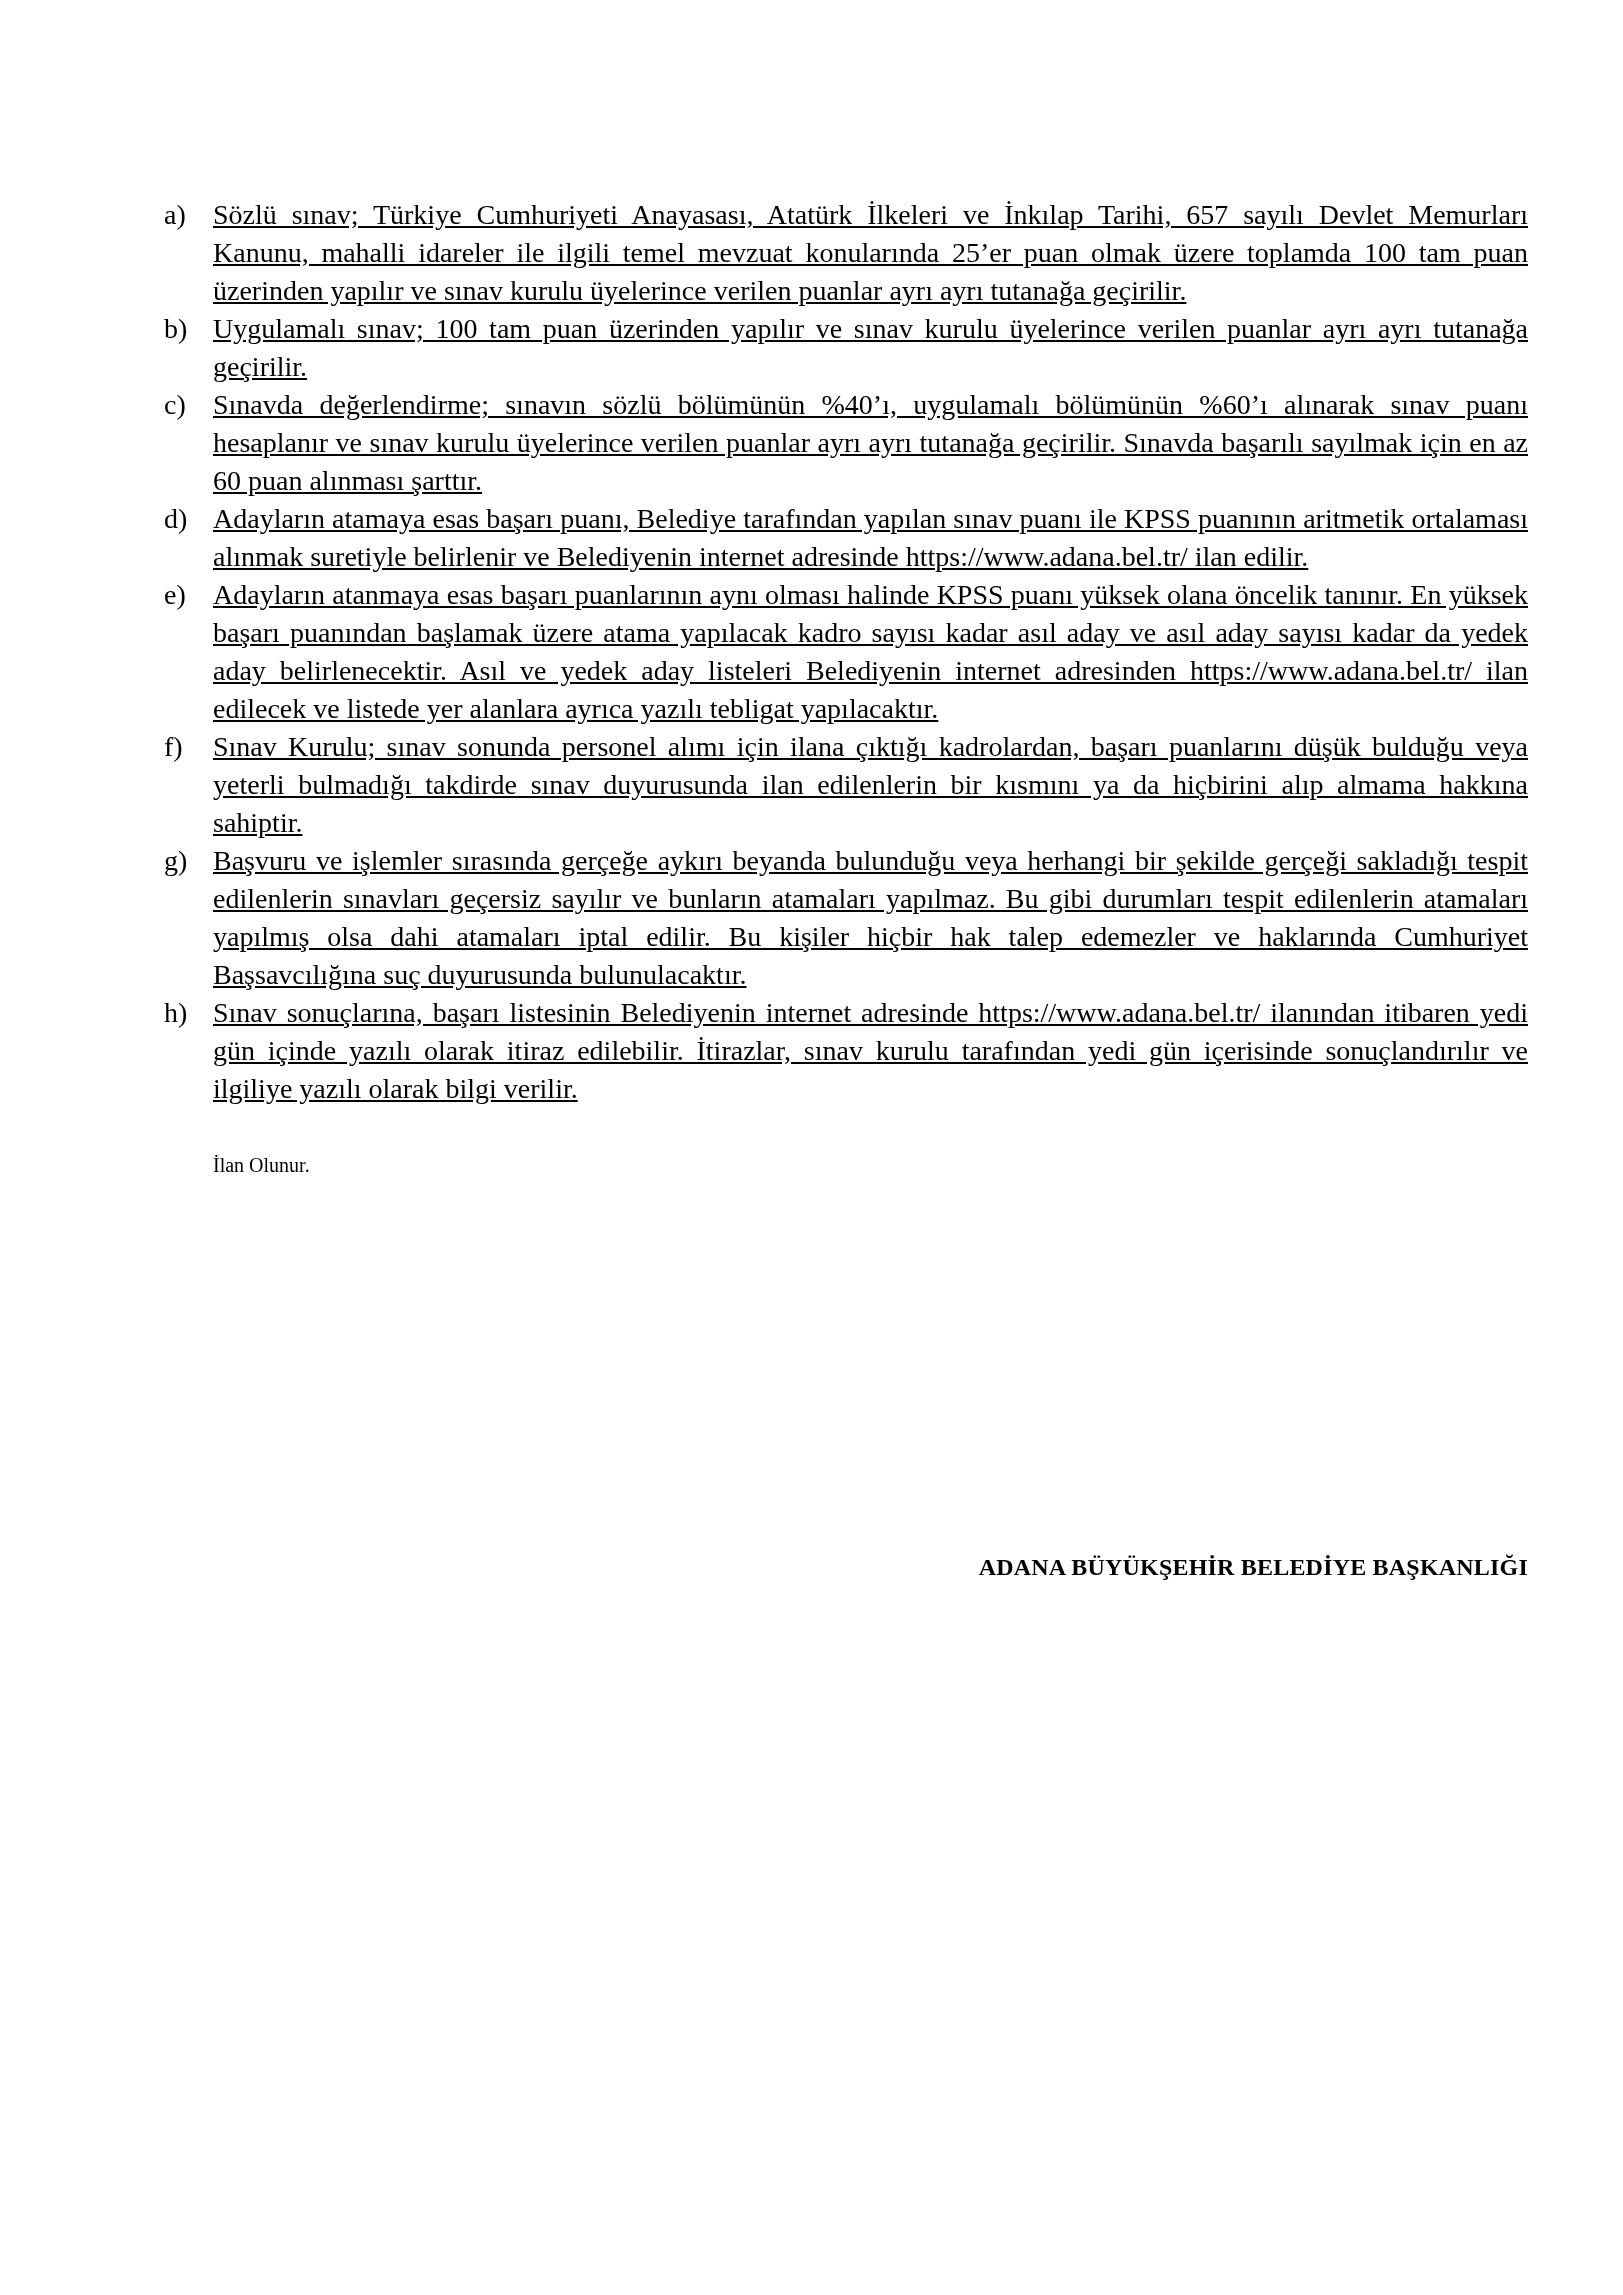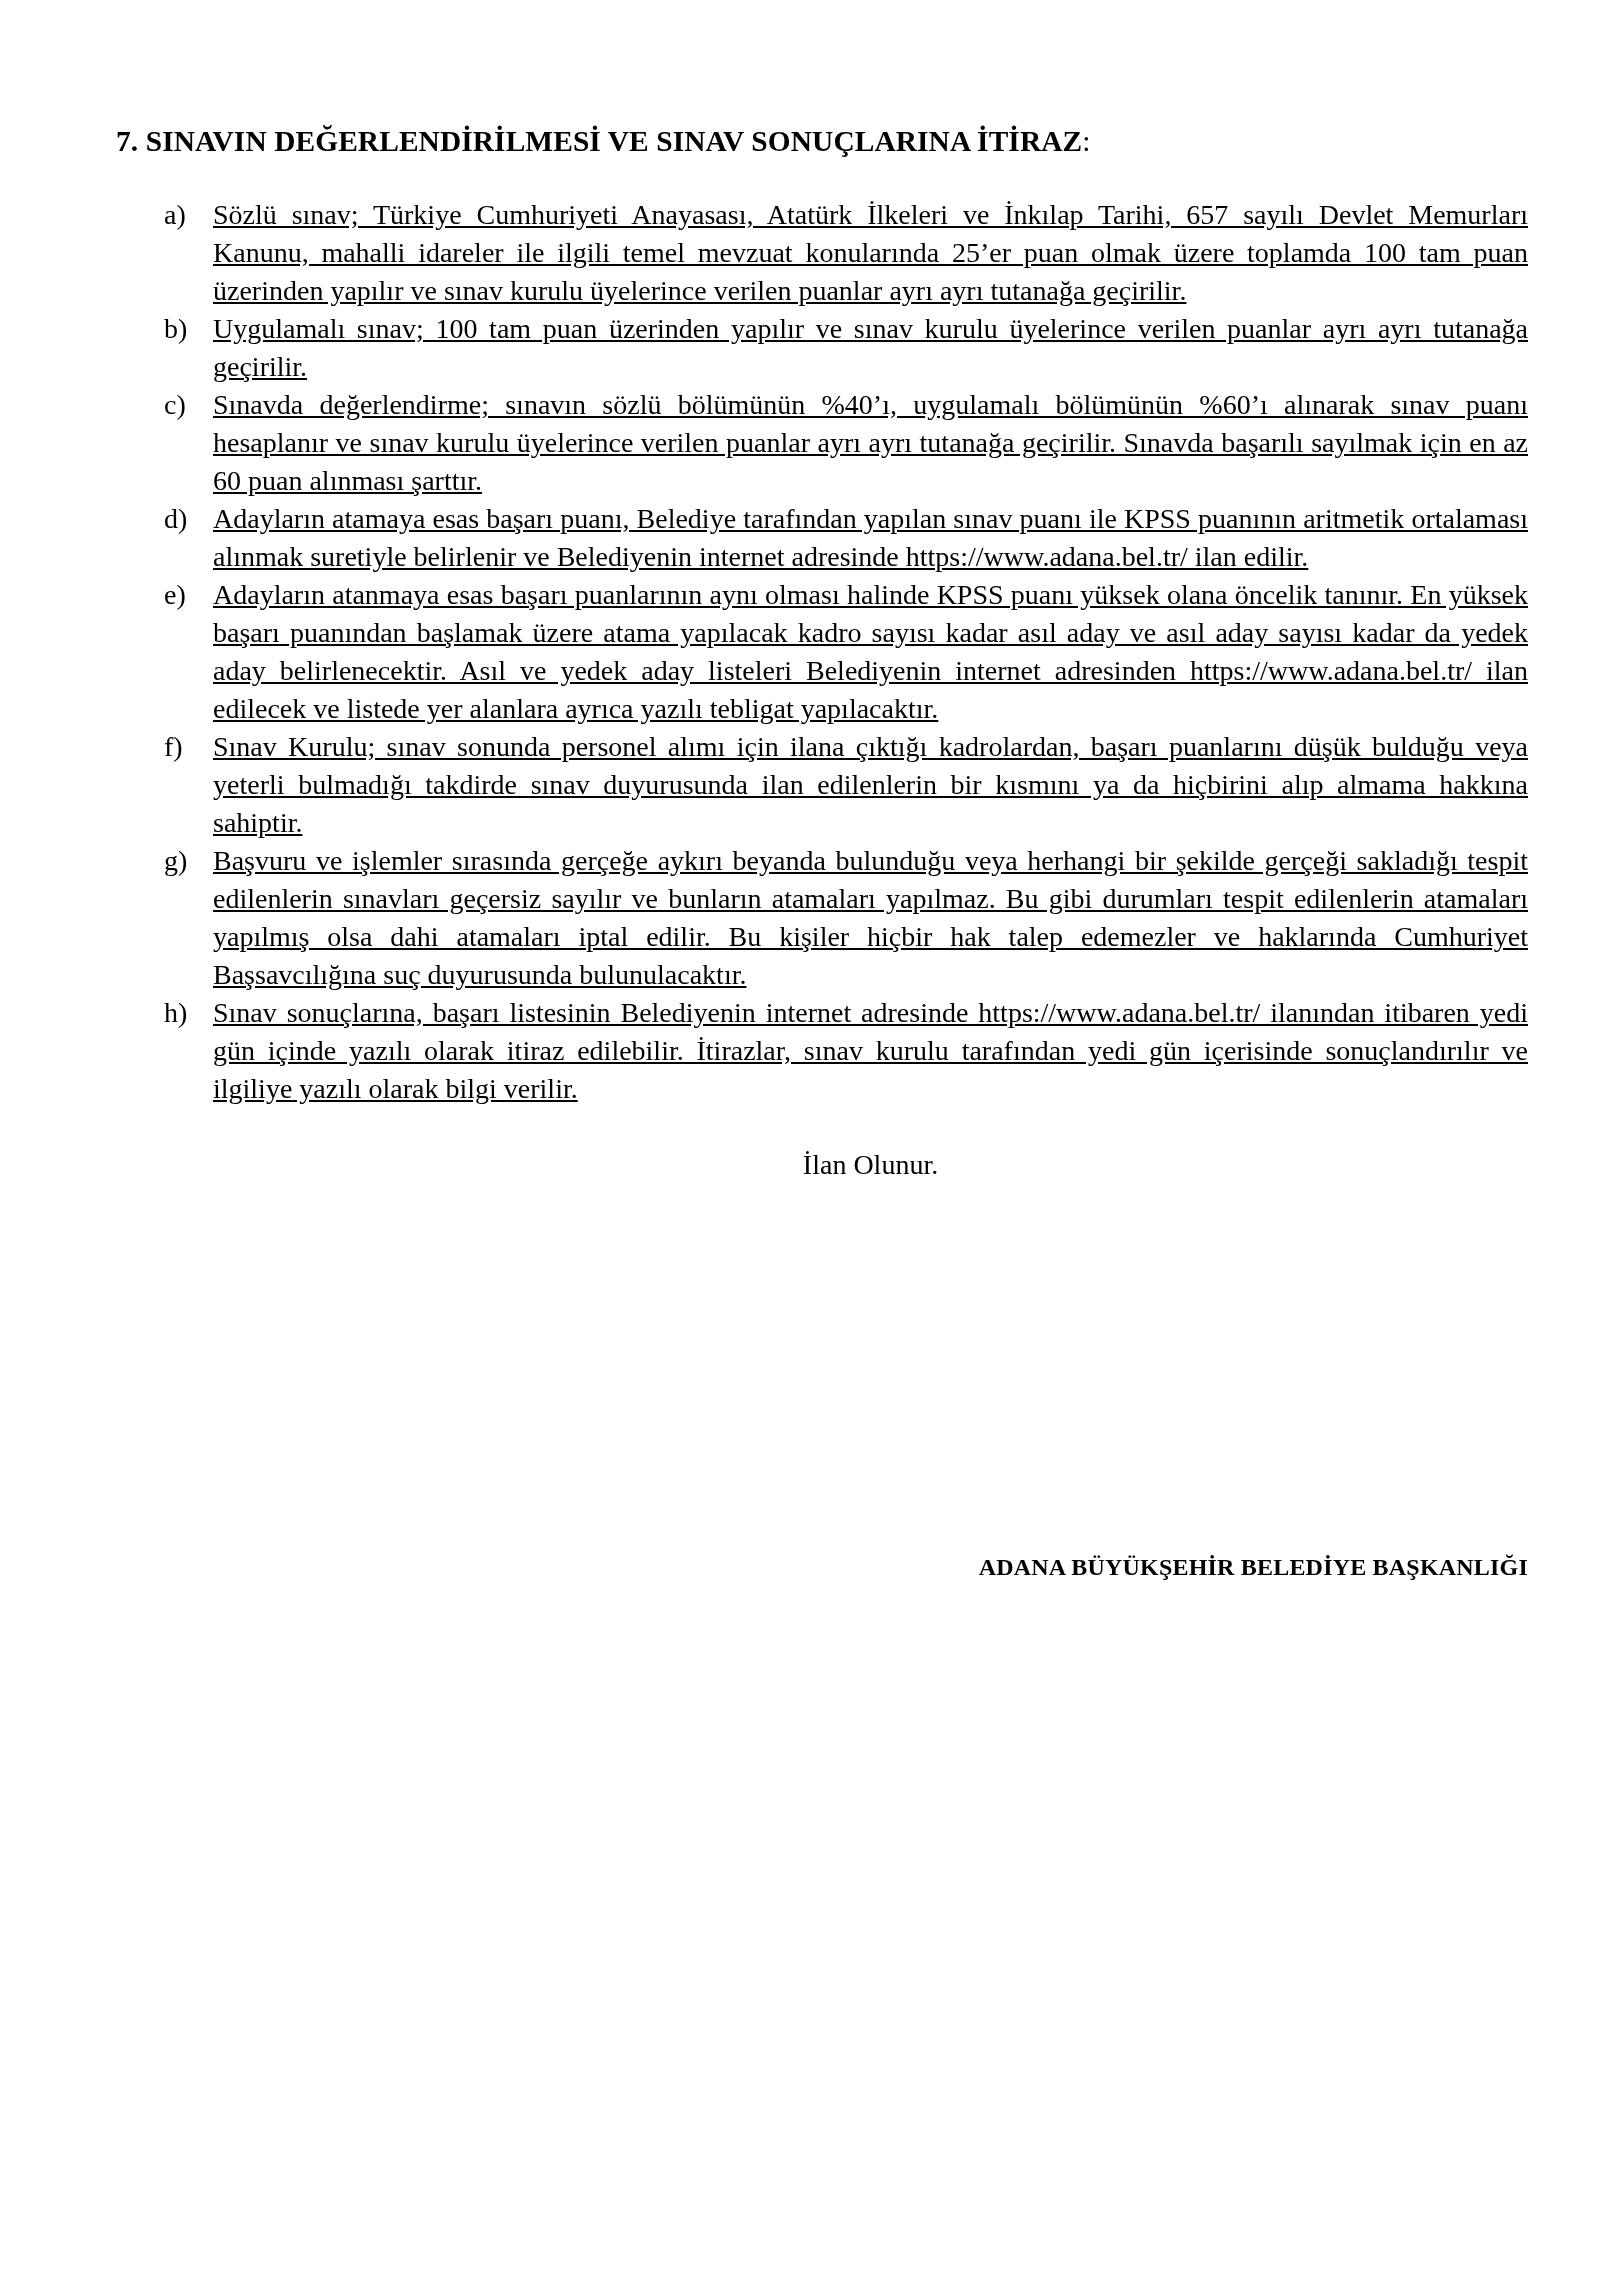--- a/index.html
+++ b/index.html
@@ -77,46 +77,43 @@
     font-size: 28px;
     line-height: 38px;
   }
   ol.alpha-list > li > .item-text {
     display: block;
     text-decoration: underline;
   }
 
   .closing-line {
     margin: 38px 0 0 49px;
-    font-size: 28px;
+    font-size: 20px;
     line-height: 38px;
-    text-align: center;
+    text-align: left;
   }
 
   
   .signature {
     position: absolute;
     left: 164px;
     top: 1548px;
     width: 1364px;
     text-align: right;
     font-size: 24px;
     line-height: 38px;
     font-weight: bold;
     letter-spacing: 0.2px;
   }
 </style>
 </head>
 <body>
 
 <div class="page">
 
-  <div class="doc-heading">
-    <span class="hd-main">7. SINAVIN DEĞERLENDİRİLMESİ VE SINAV SONUÇLARINA İTİRAZ</span><span class="hd-colon">:</span>
-  </div>
 
   <div class="body-block">
 
 
     <ol class="alpha-list">
       <li>
         <span class="marker">a)</span>
         <span class="item-text">Sözlü sınav; Türkiye Cumhuriyeti Anayasası, Atatürk İlkeleri ve İnkılap Tarihi, 657 sayılı Devlet Memurları Kanunu, mahalli idareler ile ilgili temel mevzuat konularında 25’er puan olmak üzere toplamda 100 tam puan üzerinden yapılır ve sınav kurulu üyelerince verilen puanlar ayrı ayrı tutanağa geçirilir.</span>
       </li>
       <li>

